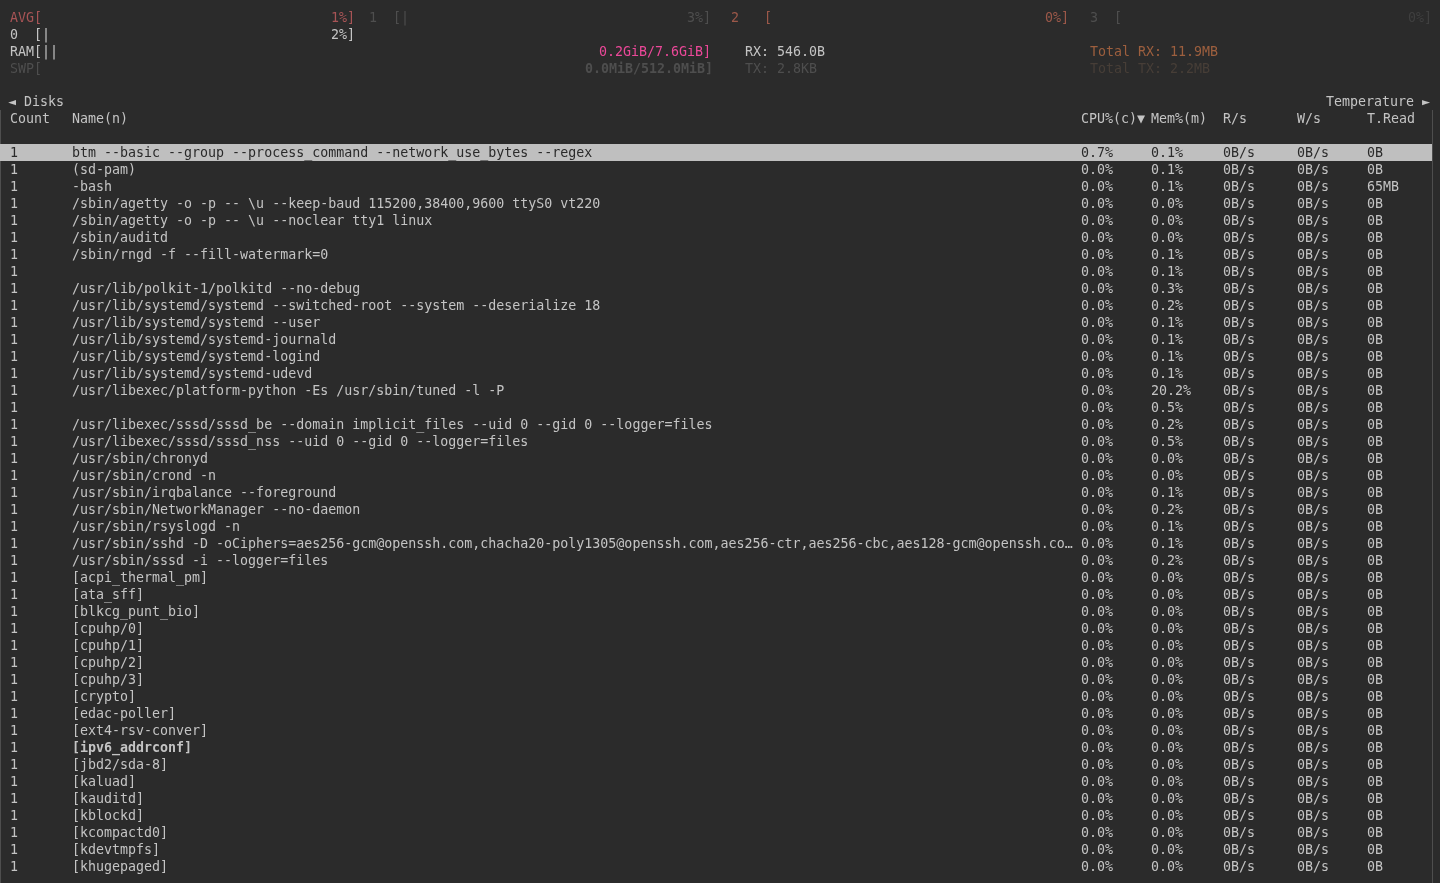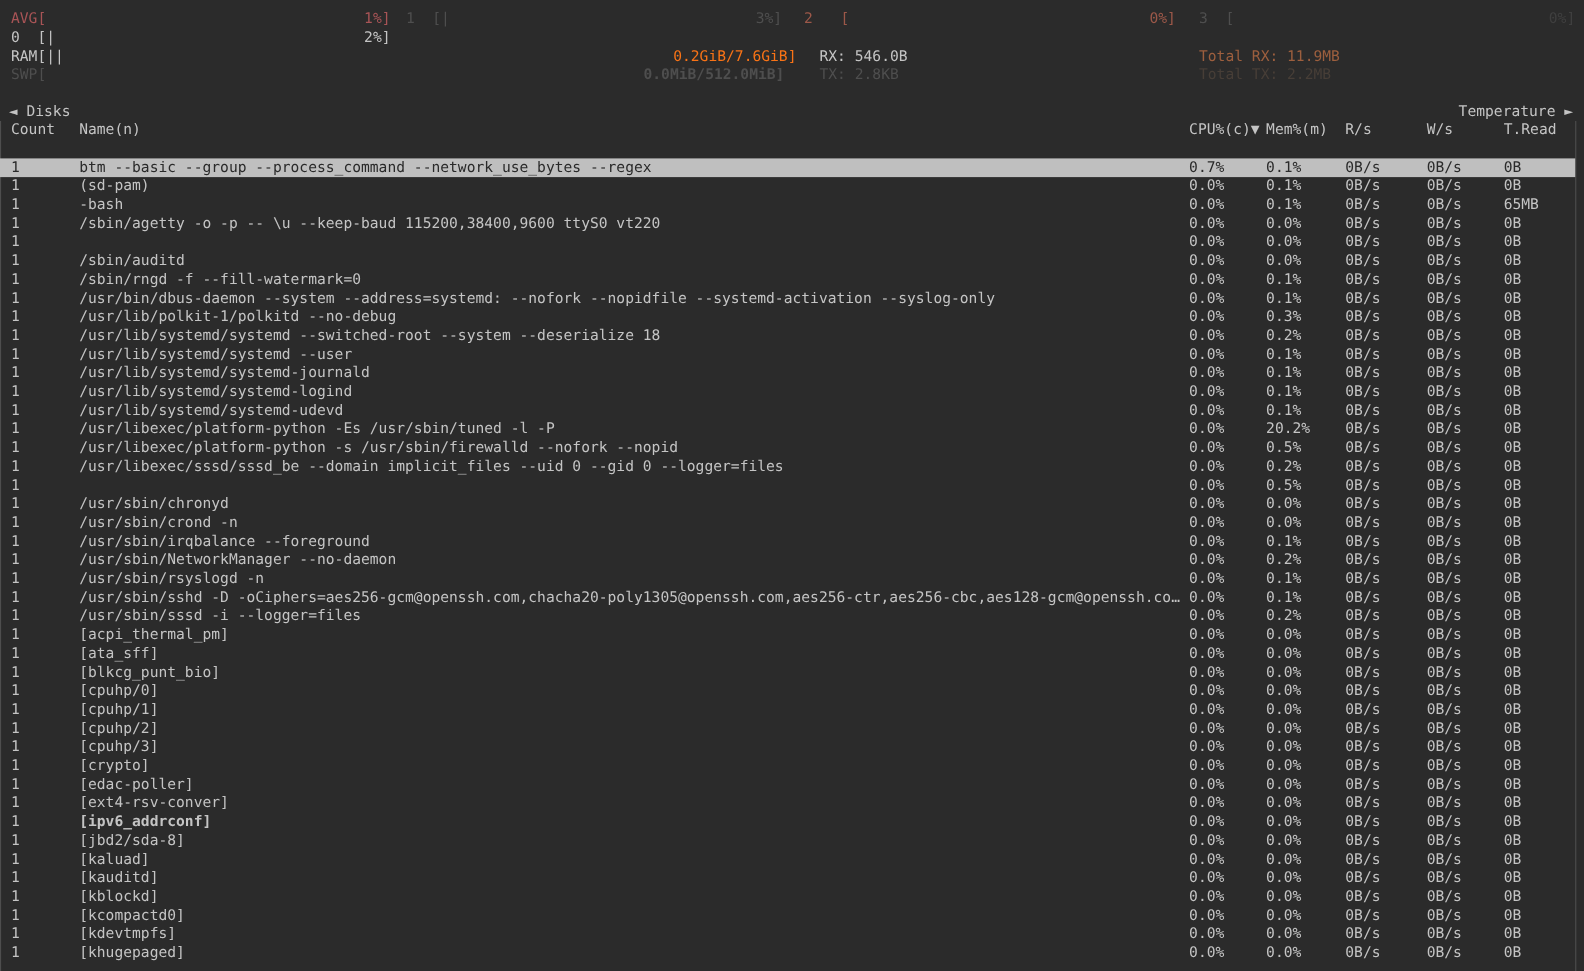--- a/index.html
+++ b/index.html
@@ -30,21 +30,21 @@
       <span class="seg" style="left: 731px; top: 9px; color: rgb(156, 88, 73);">2</span>
       <span class="seg" style="left: 764px; top: 9px; color: rgb(156, 88, 73);">[</span>
       <span class="seg" style="left: 1045px; top: 9px; color: rgb(156, 88, 73);">0%]</span>
       <span class="seg" style="left: 1090px; top: 9px; color: rgb(78, 78, 78);">3</span>
       <span class="seg" style="left: 1114px; top: 9px; color: rgb(78, 78, 78);">[</span>
       <span class="seg" style="left: 1408px; top: 9px; color: rgb(63, 63, 63);">0%]</span>
       <span class="seg" style="left: 10px; top: 26px; color: rgb(196, 196, 196);">0</span>
       <span class="seg" style="left: 34px; top: 26px; color: rgb(196, 196, 196);">[|</span>
       <span class="seg" style="left: 331px; top: 26px; color: rgb(196, 196, 196);">2%]</span>
       <span class="seg" style="left: 10px; top: 43px; color: rgb(196, 196, 196);">RAM[||</span>
-      <span class="seg" style="left: 612px; top: 43px; color: #f97316;">0.2GiB/7.6GiB]</span>
+      <span class="seg" style="left: 599px; top: 43px; color: #ec4899;">0.2GiB/7.6GiB]</span>
       <span class="seg" style="left: 745px; top: 43px; color: rgb(196, 196, 196);">RX: 546.0B</span>
       <span class="seg" style="left: 1090px; top: 43px; color: rgb(157, 95, 62);">Total RX: 11.9MB</span>
       <span class="seg" style="left: 10px; top: 60px; color: rgb(78, 78, 78);">SWP[</span>
       <span class="seg" style="left: 585px; top: 60px; color: rgb(78, 78, 78); font-weight: bold;">0.0MiB/512.0MiB]</span>
       <span class="seg" style="left: 745px; top: 60px; color: rgb(78, 78, 78);">TX: 2.8KB</span>
       <span class="seg" style="left: 1090px; top: 60px; color: rgb(71, 62, 55);">Total TX: 2.2MB</span>
     </div>
 
   <span class="seg" id="tab-left" style="left:8px;top:93px;">◄ Disks</span>
   <span class="seg" id="tab-right" style="left:1326px;top:93px;">Temperature ►</span>
@@ -93,20 +93,21 @@
         <span style="left: 10px;">1</span>
         <span style="left: 72px;">/sbin/agetty -o -p -- \u --keep-baud 115200,38400,9600 ttyS0 vt220</span>
         <span style="left: 1081px;">0.0%</span>
         <span style="left: 1151px;">0.0%</span>
         <span style="left: 1223px;">0B/s</span>
         <span style="left: 1297px;">0B/s</span>
         <span style="left: 1367px;">0B</span>
       </div>
       <div class="row">
         <span style="left: 10px;">1</span>
+        <span style="left: 72px;">/sbin/agetty -o -p -- \u --noclear tty1 linux</span>
         <span style="left: 1081px;">0.0%</span>
         <span style="left: 1151px;">0.0%</span>
         <span style="left: 1223px;">0B/s</span>
         <span style="left: 1297px;">0B/s</span>
         <span style="left: 1367px;">0B</span>
       </div>
       <div class="row">
         <span style="left: 10px;">1</span>
         <span style="left: 72px;">/sbin/auditd</span>
         <span style="left: 1081px;">0.0%</span>
@@ -119,21 +120,20 @@
         <span style="left: 10px;">1</span>
         <span style="left: 72px;">/sbin/rngd -f --fill-watermark=0</span>
         <span style="left: 1081px;">0.0%</span>
         <span style="left: 1151px;">0.1%</span>
         <span style="left: 1223px;">0B/s</span>
         <span style="left: 1297px;">0B/s</span>
         <span style="left: 1367px;">0B</span>
       </div>
       <div class="row">
         <span style="left: 10px;">1</span>
-        <span style="left: 72px;">/usr/bin/dbus-daemon --system --address=systemd: --nofork --nopidfile --systemd-activation --syslog-only</span>
         <span style="left: 1081px;">0.0%</span>
         <span style="left: 1151px;">0.1%</span>
         <span style="left: 1223px;">0B/s</span>
         <span style="left: 1297px;">0B/s</span>
         <span style="left: 1367px;">0B</span>
       </div>
       <div class="row">
         <span style="left: 10px;">1</span>
         <span style="left: 72px;">/usr/lib/polkit-1/polkitd --no-debug</span>
         <span style="left: 1081px;">0.0%</span>
@@ -191,38 +191,38 @@
         <span style="left: 10px;">1</span>
         <span style="left: 72px;">/usr/libexec/platform-python -Es /usr/sbin/tuned -l -P</span>
         <span style="left: 1081px;">0.0%</span>
         <span style="left: 1151px;">20.2%</span>
         <span style="left: 1223px;">0B/s</span>
         <span style="left: 1297px;">0B/s</span>
         <span style="left: 1367px;">0B</span>
       </div>
       <div class="row">
         <span style="left: 10px;">1</span>
-        <span style="left: 72px;">/usr/libexec/platform-python -s /usr/sbin/firewalld --nofork --nopid</span>
         <span style="left: 1081px;">0.0%</span>
         <span style="left: 1151px;">0.5%</span>
         <span style="left: 1223px;">0B/s</span>
         <span style="left: 1297px;">0B/s</span>
         <span style="left: 1367px;">0B</span>
       </div>
       <div class="row">
         <span style="left: 10px;">1</span>
         <span style="left: 72px;">/usr/libexec/sssd/sssd_be --domain implicit_files --uid 0 --gid 0 --logger=files</span>
         <span style="left: 1081px;">0.0%</span>
         <span style="left: 1151px;">0.2%</span>
         <span style="left: 1223px;">0B/s</span>
         <span style="left: 1297px;">0B/s</span>
         <span style="left: 1367px;">0B</span>
       </div>
       <div class="row">
         <span style="left: 10px;">1</span>
+        <span style="left: 72px;">/usr/libexec/sssd/sssd_nss --uid 0 --gid 0 --logger=files</span>
         <span style="left: 1081px;">0.0%</span>
         <span style="left: 1151px;">0.5%</span>
         <span style="left: 1223px;">0B/s</span>
         <span style="left: 1297px;">0B/s</span>
         <span style="left: 1367px;">0B</span>
       </div>
       <div class="row">
         <span style="left: 10px;">1</span>
         <span style="left: 72px;">/usr/sbin/chronyd</span>
         <span style="left: 1081px;">0.0%</span>

